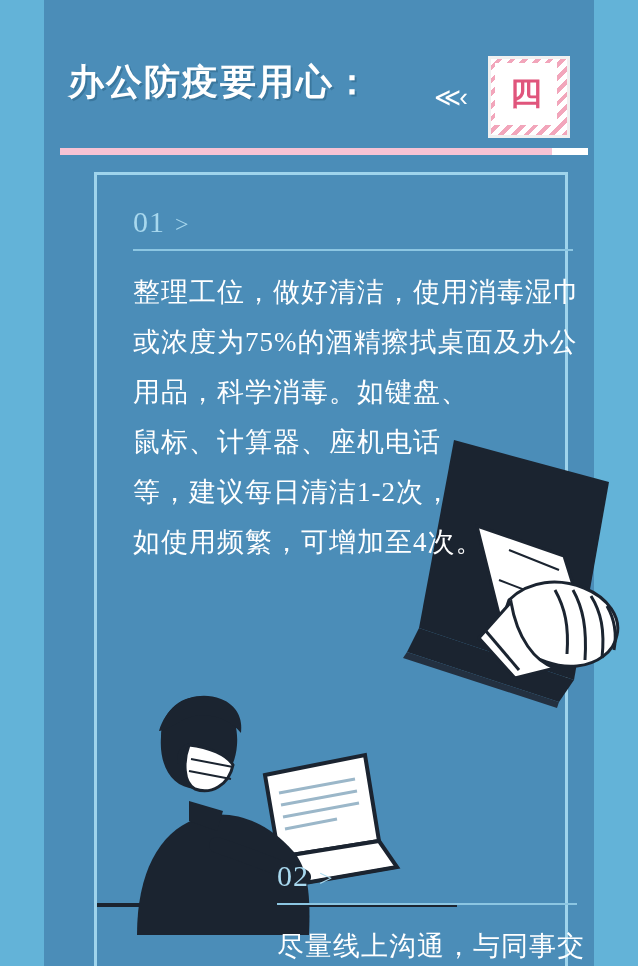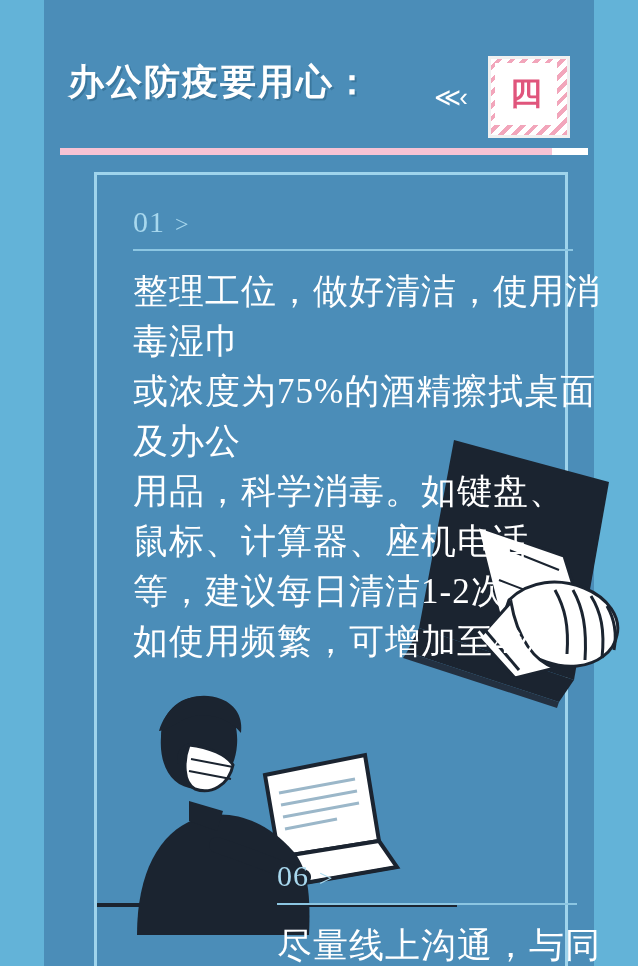--- a/index.html
+++ b/index.html
@@ -143,21 +143,21 @@
   .section-num .arrow { margin-left: 10px; font-size: 24px; }
   .section-rule {
     position: absolute;
     height: 2px;
     background: #8cc6e2;
   }
 
   .para {
     position: absolute;
     color: #ffffff;
-    font-size: 35px;
+    font-size: 27px;
     line-height: 50px;
     font-family: "Liberation Serif", serif;
     letter-spacing: 1px;
     white-space: pre-line;
   }
 
   #sec1-num { left: 36px; top: 30px; }
   #sec1-rule { left: 36px; top: 74px; width: 440px; }
   #sec1-text { left: 36px; top: 92px; width: 470px; }
 
@@ -274,20 +274,20 @@
       </div>
       <div class="section-rule" id="sec1-rule"></div>
       <div class="para" id="sec1-text">整理工位，做好清洁，使用消毒湿巾
 或浓度为75%的酒精擦拭桌面及办公
 用品，科学消毒。如键盘、
 鼠标、计算器、座机电话
 等，建议每日清洁1-2次，
 如使用频繁，可增加至4次。</div>
 
       <div class="section-num" id="sec2-num">
-        <span>06</span><span class="arrow">&gt;</span>
+        <span>02</span><span class="arrow">&gt;</span>
       </div>
       <div class="section-rule" id="sec2-rule"></div>
       <div class="para" id="sec2-text">尽量线上沟通，与同事交</div>
 
     </div>
   </div>
 </div>
 
 </body></html>

